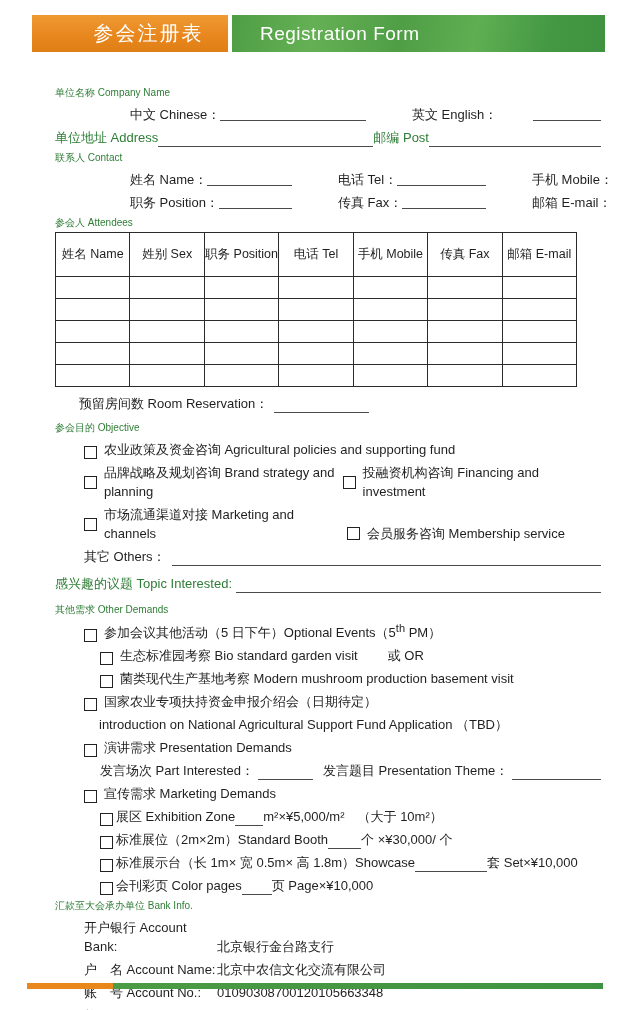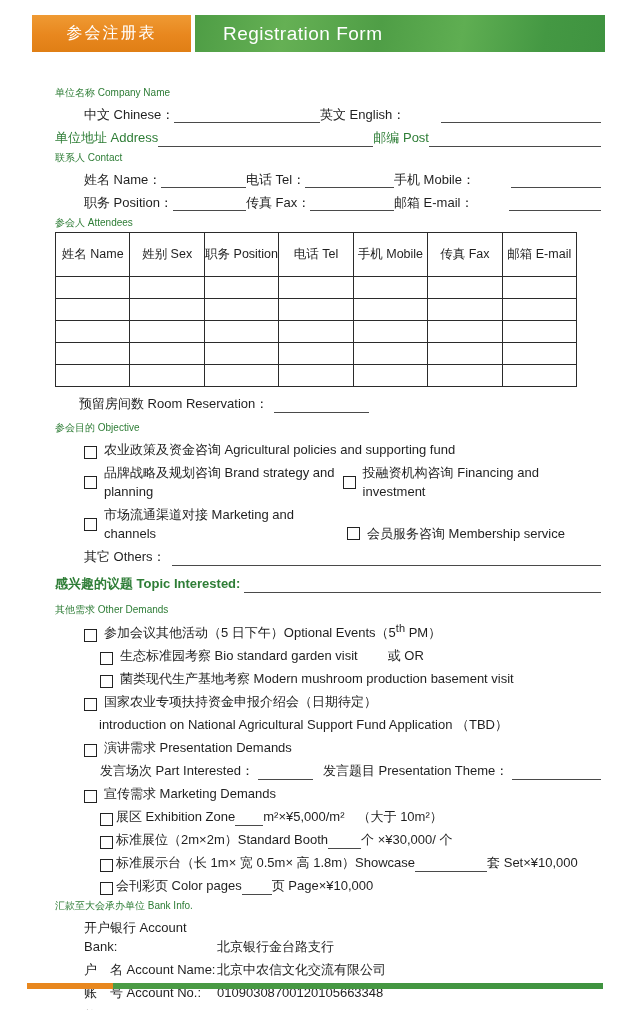--- a/index.html
+++ b/index.html
@@ -7,43 +7,44 @@
     width:636px;height:1010px;position:relative;background:#ffffff;
     font-family:"Liberation Sans","DejaVu Sans",sans-serif;
     color:#1f1f1f;font-size:13px;
   }
   .page{position:absolute;inset:0;overflow:hidden;}
 
   
   .header{position:absolute;left:32px;top:15px;width:573px;height:37px;display:flex;}
   .header .orange-box{
     width:159px;background:linear-gradient(180deg,#ef9a33,#e8871e 55%,#e07f15);
-    color:#fff;font-size:16px;display:flex;align-items:center;justify-content:center;
+    color:#fff;font-size:20px;display:flex;align-items:center;justify-content:center;
     letter-spacing:2px;
+    padding-left:37px;
   }
   .header .gap{width:4px;background:#fff;}
   .header .green-bar{
     flex:1;color:#fff;font-size:19px;display:flex;align-items:center;
     padding-left:28px;letter-spacing:.5px;
     background:linear-gradient(100deg,#4e9d45,#65b054 22%,#4f9e46 45%,#5fae52 65%,#449843 85%,#3f9340);
   }
 
   
   .content{position:absolute;left:55px;top:86px;width:546px;}
   .h-green{color:#2e7d36;font-size:10px;margin:0 0 5px 0;}
   .lbl-green{color:#2e7d36;}
   .line{line-height:19px;margin-bottom:4px;display:flex;align-items:flex-end;}
   .ind1{padding-left:29px;}
   .ind2{padding-left:45px;}
   .uline{display:inline-block;border-bottom:1px solid #4a4a4a;height:15px;}
   .grow{flex:1;gap:36px;}
   .nowrap{white-space:nowrap;}
 
   
-  .pair{display:flex;align-items:center;}
+  .pair{display:flex;align-items:flex-start;margin-left:46px;}
   .cell-236{flex:0 0 236px;}
   .cell-162{flex:0 0 162px;}
   .cell-148{flex:0 0 148px;}
 
   
   table.attendees{border-collapse:collapse;width:522px;margin:2px 0 7px 0;table-layout:fixed;}
   table.attendees th,table.attendees td{border:1px solid #2b2b2b;}
   table.attendees th{font-size:12.5px;font-weight:normal;height:17px;padding:13px 0;}
   table.attendees td{height:19px;}
 
@@ -221,21 +222,21 @@
       <span class="col2">
         <span class="cb"></span>
         <span>会员服务咨询 Membership service</span>
       </span>
     </div>
     <div class="line ind1 mb8">
       <span class="nowrap">其它 Others：</span>
       <span class="uline grow" style="margin-left:6px;"></span>
     </div>
 
-    <div class="line mt6" style="margin-bottom:10px;font-weight:bold;">
+    <div class="line mt6" style="margin-bottom:10px;">
       <span class="nowrap lbl-green">感兴趣的议题 Topic Interested:</span>
       <span class="uline grow" style="margin-left:4px;"></span>
     </div>
 
     <div class="h-green mt4 mb6">其他需求 Other Demands</div>
 
     <div class="line ind1">
       <span class="cb"></span>
       <span class="nowrap"><span>参加会议其他活动（5 日下午）Optional Events（5</span><sup>th</sup><span> PM）</span></span>
     </div>

